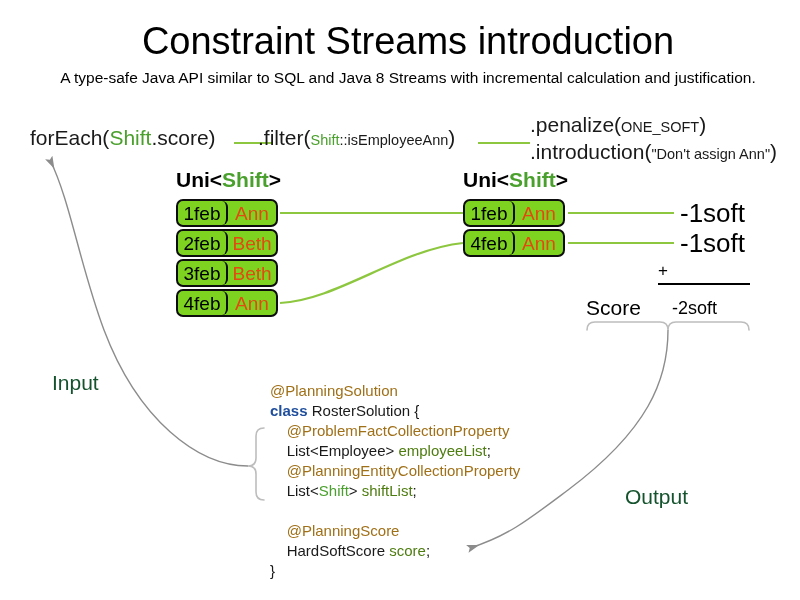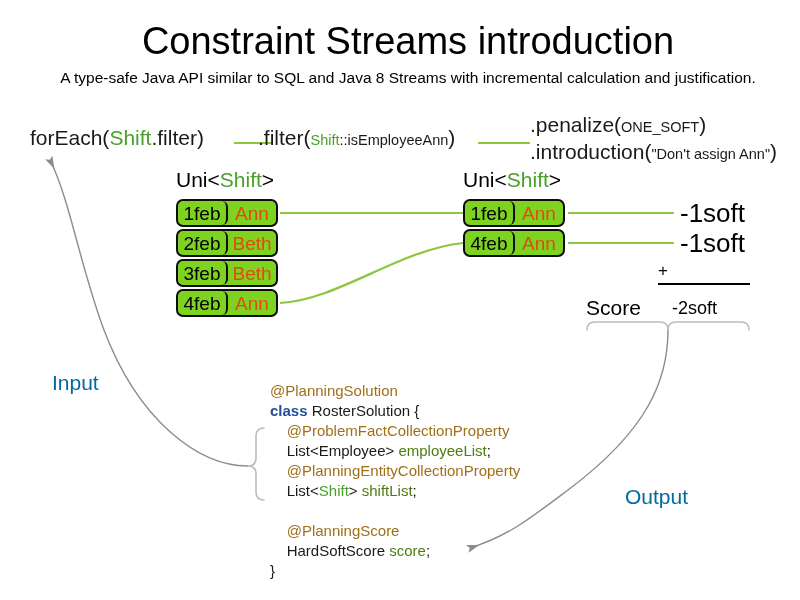--- a/index.html
+++ b/index.html
@@ -68,20 +68,21 @@
     height: 2px;
   }
   #pipe-link-1 { left: 226px; top: 142px; width: 38px; }
   #pipe-link-2 { left: 470px; top: 142px; width: 52px; }
 
   
   .uni-label {
     font-size: 21px;
     line-height: 24px;
     white-space: nowrap;
+    font-weight: bold;
   }
   #uni-label-left  { left: 168px; top: 168px; }
   #uni-label-right { left: 455px; top: 168px; }
 
   
   .fact-table { display: flex; flex-direction: column; }
   .fact-row {
     display: flex;
     align-items: stretch;
     background: #7ed321;
@@ -139,21 +140,21 @@
   }
   #sum-total {
     left: 664px; top: 296px;
     font-size: 18px; line-height: 24px;
   }
 
   
   .flow-label {
     font-size: 21px;
     line-height: 24px;
-    color: #0369a1;
+    color: #14532d;
     white-space: nowrap;
   }
   #input-label  { left: 44px;  top: 371px; }
   #output-label { left: 617px; top: 485px; }
 
   
   #code-block {
     left: 262px; top: 381px;
     font-size: 15px;
     line-height: 20px;
@@ -179,21 +180,21 @@
 <body>
 
 <div id="stage">
 
   <div class="abs" id="page-title">Constraint Streams introduction</div>
   <div class="abs" id="page-subtitle">A type-safe Java API similar to SQL and Java 8 Streams with incremental calculation and justification.</div>
 
   <div class="abs pipe-link" id="pipe-link-1"></div>
   <div class="abs pipe-link" id="pipe-link-2"></div>
 
-  <div class="abs pipe-text" id="foreach-call"><span>forEach(</span><span class="tok-shift">Shift</span><span>.filter)</span></div>
+  <div class="abs pipe-text" id="foreach-call"><span>forEach(</span><span class="tok-shift">Shift</span><span>.score)</span></div>
 
   <div class="abs pipe-text" id="filter-call"><span>.filter(</span><span class="tok-shift-small">Shift</span><span class="pipe-small">::isEmployeeAnn</span><span>)</span></div>
 
   <div class="abs pipe-text" id="penalize-call"><span>.penalize(</span><span class="pipe-small">ONE_SOFT</span><span>)</span></div>
 
   <div class="abs pipe-text" id="asconstraint-call"><span>.introduction(</span><span class="pipe-small">"Don't assign Ann"</span><span>)</span></div>
 
   <div class="abs uni-label" id="uni-label-left"><span>Uni&lt;</span><span class="tok-shift">Shift</span><span>&gt;</span></div>
 
   <div class="abs uni-label" id="uni-label-right"><span>Uni&lt;</span><span class="tok-shift">Shift</span><span>&gt;</span></div>

